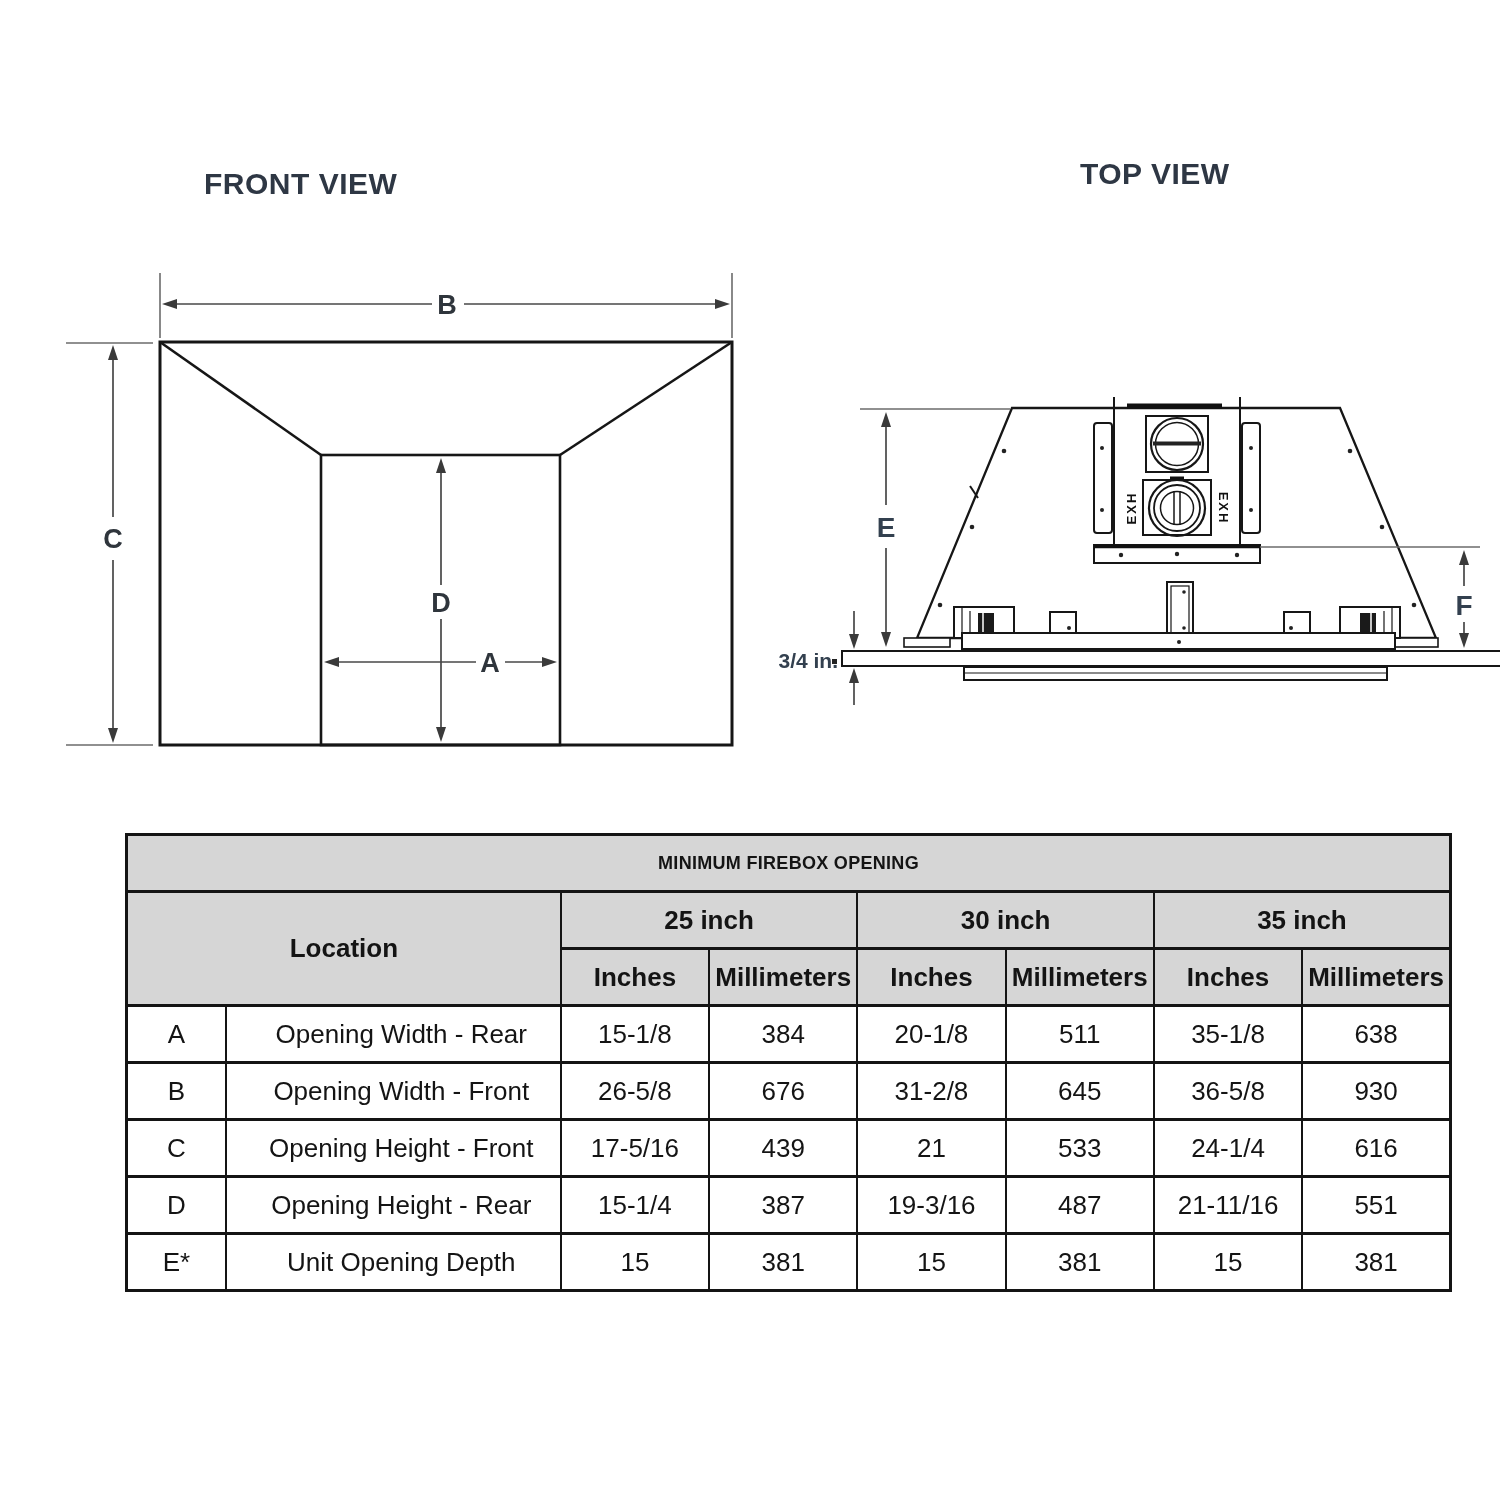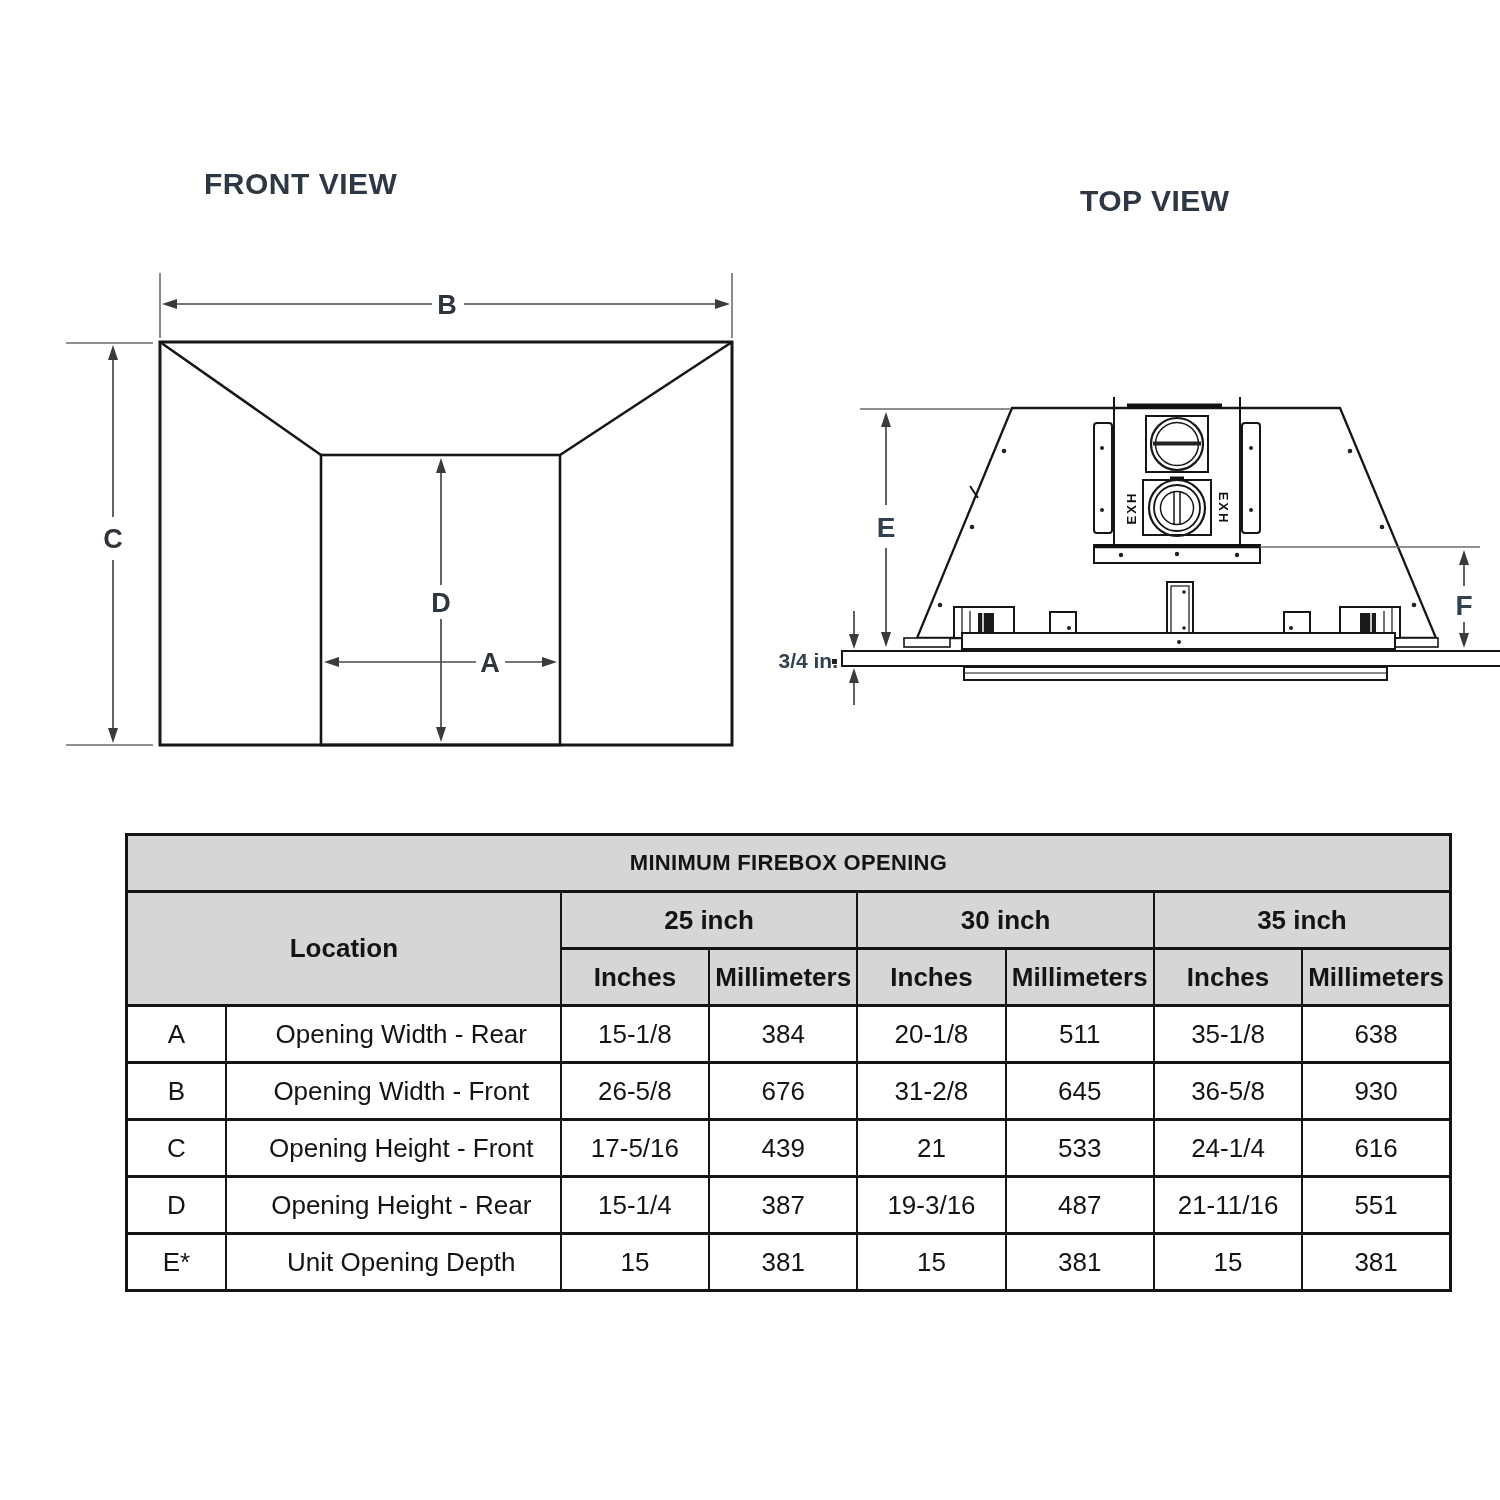--- a/index.html
+++ b/index.html
@@ -2,39 +2,39 @@
 <html><head>
 <meta charset="utf-8">
 <style>
   * { margin:0; padding:0; box-sizing:border-box; }
   html,body { background:#ffffff; }
   body { font-family:"Liberation Sans", sans-serif; }
   .page { position:relative; width:1500px; height:1500px; background:#ffffff; overflow:hidden;margin-left:32px; }
 
   .view-title { position:absolute; font-weight:bold; font-size:30px; letter-spacing:0.5px; color:#2e3744; white-space:nowrap; }
   .front-title { left:172px; top:167px; }
-  .top-title   { left:1048px; top:184px; }
+  .top-title   { left:1048px; top:157px; }
 
   svg { position:absolute; }
   .front-svg { left:20px;  top:255px; }
   .top-svg   { left:700px; top:385px; }
 
   svg text.dim-label { font-family:"Liberation Sans", sans-serif; font-weight:bold; }
   svg text.dark  { fill:#2f353c; font-size:27px; }
   svg text.slate { fill:#33404f; font-size:28px; }
   svg text.offset { fill:#33404f; font-size:21px; }
   svg text.exh { fill:#111111; font-size:13px; font-weight:bold; letter-spacing:2px; font-family:"Liberation Sans", sans-serif; }
 
   table.spec { position:absolute; left:93px; top:833px; width:1327px; border-collapse:collapse;
                table-layout:fixed; background:#ffffff; color:#141414; }
   table.spec th, table.spec td { border:2px solid #141414; border-top-width:3px; border-bottom-width:3px;
                text-align:center; vertical-align:middle; height:57px; font-size:26px; }
   table.spec { border:3px solid #141414; }
   table.spec th { background:#d6d6d6; font-weight:bold; }
-  table.spec .tbl-title { font-size:22px; letter-spacing:0.3px; }
+  table.spec .tbl-title { font-size:18px; letter-spacing:0.3px; }
   table.spec td.loc { text-align:center; padding-left:16px; }
   table.spec td { font-weight:normal; }
 </style>
 </head>
 <body>
 
 <div class="page">
 
   <div class="view-title front-title">FRONT VIEW</div>
   <div class="view-title top-title">TOP VIEW</div>

